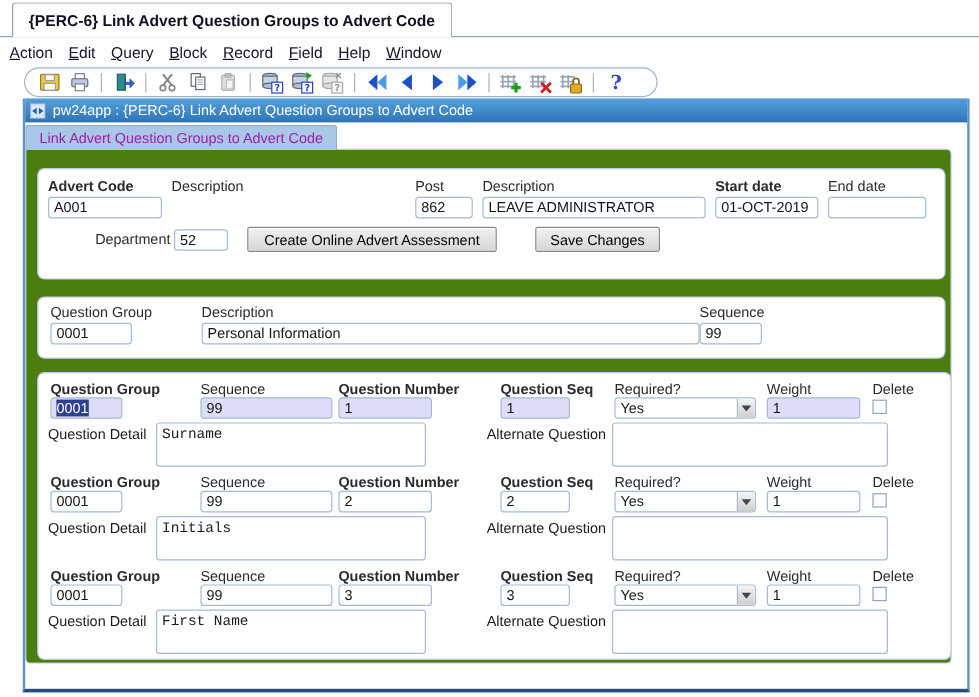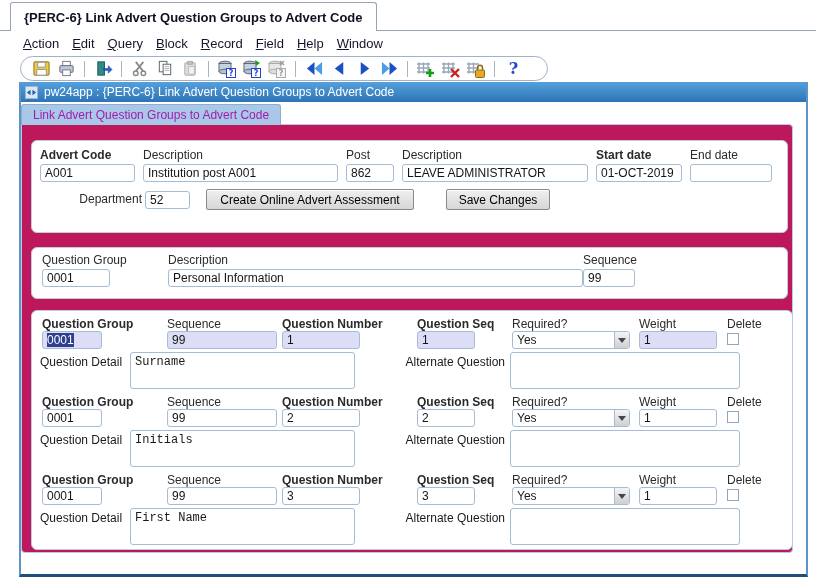--- a/index.html
+++ b/index.html
@@ -12,21 +12,21 @@
   
   .tabline { position:absolute; top:30px; left:0; width:816px; border-top:1px solid #96A3B3; }
   .top-tab {
     position:absolute; top:2px; left:10px; height:29px; z-index:2;
     background:#fff; border:1px solid #96A3B3; border-bottom:none;
     border-radius:3px 3px 0 0; padding:7px 13px 0 13px;
     font-size:13px; font-weight:bold; color:#101022; cursor:default;
   }
 
   
-  .menubar { position:absolute; top:36px; left:23px; display:flex; gap:13px;
+  .menubar { position:absolute; top:36px; left:8px; display:flex; gap:13px;
              font-size:13px; color:#14142a; }
   .menu-item { display:inline-block; cursor:default; }
   .menu-item::first-letter { text-decoration:underline; }
 
   
   .toolbar {
     position:absolute; top:56px; left:20px; height:25px; width:528px;
     border:1px solid #9FB2CC; border-radius:13px; background:#fff;
     display:flex; align-items:center; padding:0 9px; gap:3px;
   }
@@ -47,21 +47,21 @@
 
   
   .inner-tab {
     position:absolute; left:21px; top:104px; height:21px; z-index:3;
     background:#A9C7E6; border:1px solid #8FAECB; border-bottom:none;
     border-radius:3px 3px 0 0; padding:3px 11px 0 11px;
     font-size:12px; color:#a21caf; cursor:default;
   }
   .tab-page {
     position:absolute; left:21px; top:124px; width:772px; height:429px;
-    background:#be185d; border:1px solid #B9C9E0; border-radius:0 4px 4px 4px;
+    background:#4d7c0f; border:1px solid #B9C9E0; border-radius:0 4px 4px 4px;
   }
 
   
   .gbox { position:absolute; border:1px solid #BCCBE2; border-radius:6px; background:#fff; }
   #box-advert   { left:9px;  top:15px;  width:757px; height:93px;  padding:7px 8px; }
   #box-qgroup   { left:9px;  top:122px; width:757px; height:52px;  padding:5px 8px; }
   #box-records  { left:9px;  top:185px; width:762px; height:240px; padding:5px 8px; }
 
   .lbl  { font-size:12px; color:#2b2b2b; height:15px; white-space:nowrap; }
   .lbl.b{ font-weight:bold; }
@@ -270,21 +270,20 @@
 <div class="tab-page">
 
   <div class="gbox" id="box-advert">
     <div class="a-grid">
       <div>
         <div class="lbl b">Advert Code</div>
         <div class="field w-code">A001</div>
       </div>
       <div>
         <div class="lbl">Description</div>
-        <div class="field w-desc">Institution post A001</div>
       </div>
       <div>
         <div class="lbl">Post</div>
         <div class="field w-post">862</div>
       </div>
       <div>
         <div class="lbl">Description</div>
         <div class="field w-desc2">LEAVE ADMINISTRATOR</div>
       </div>
       <div>

